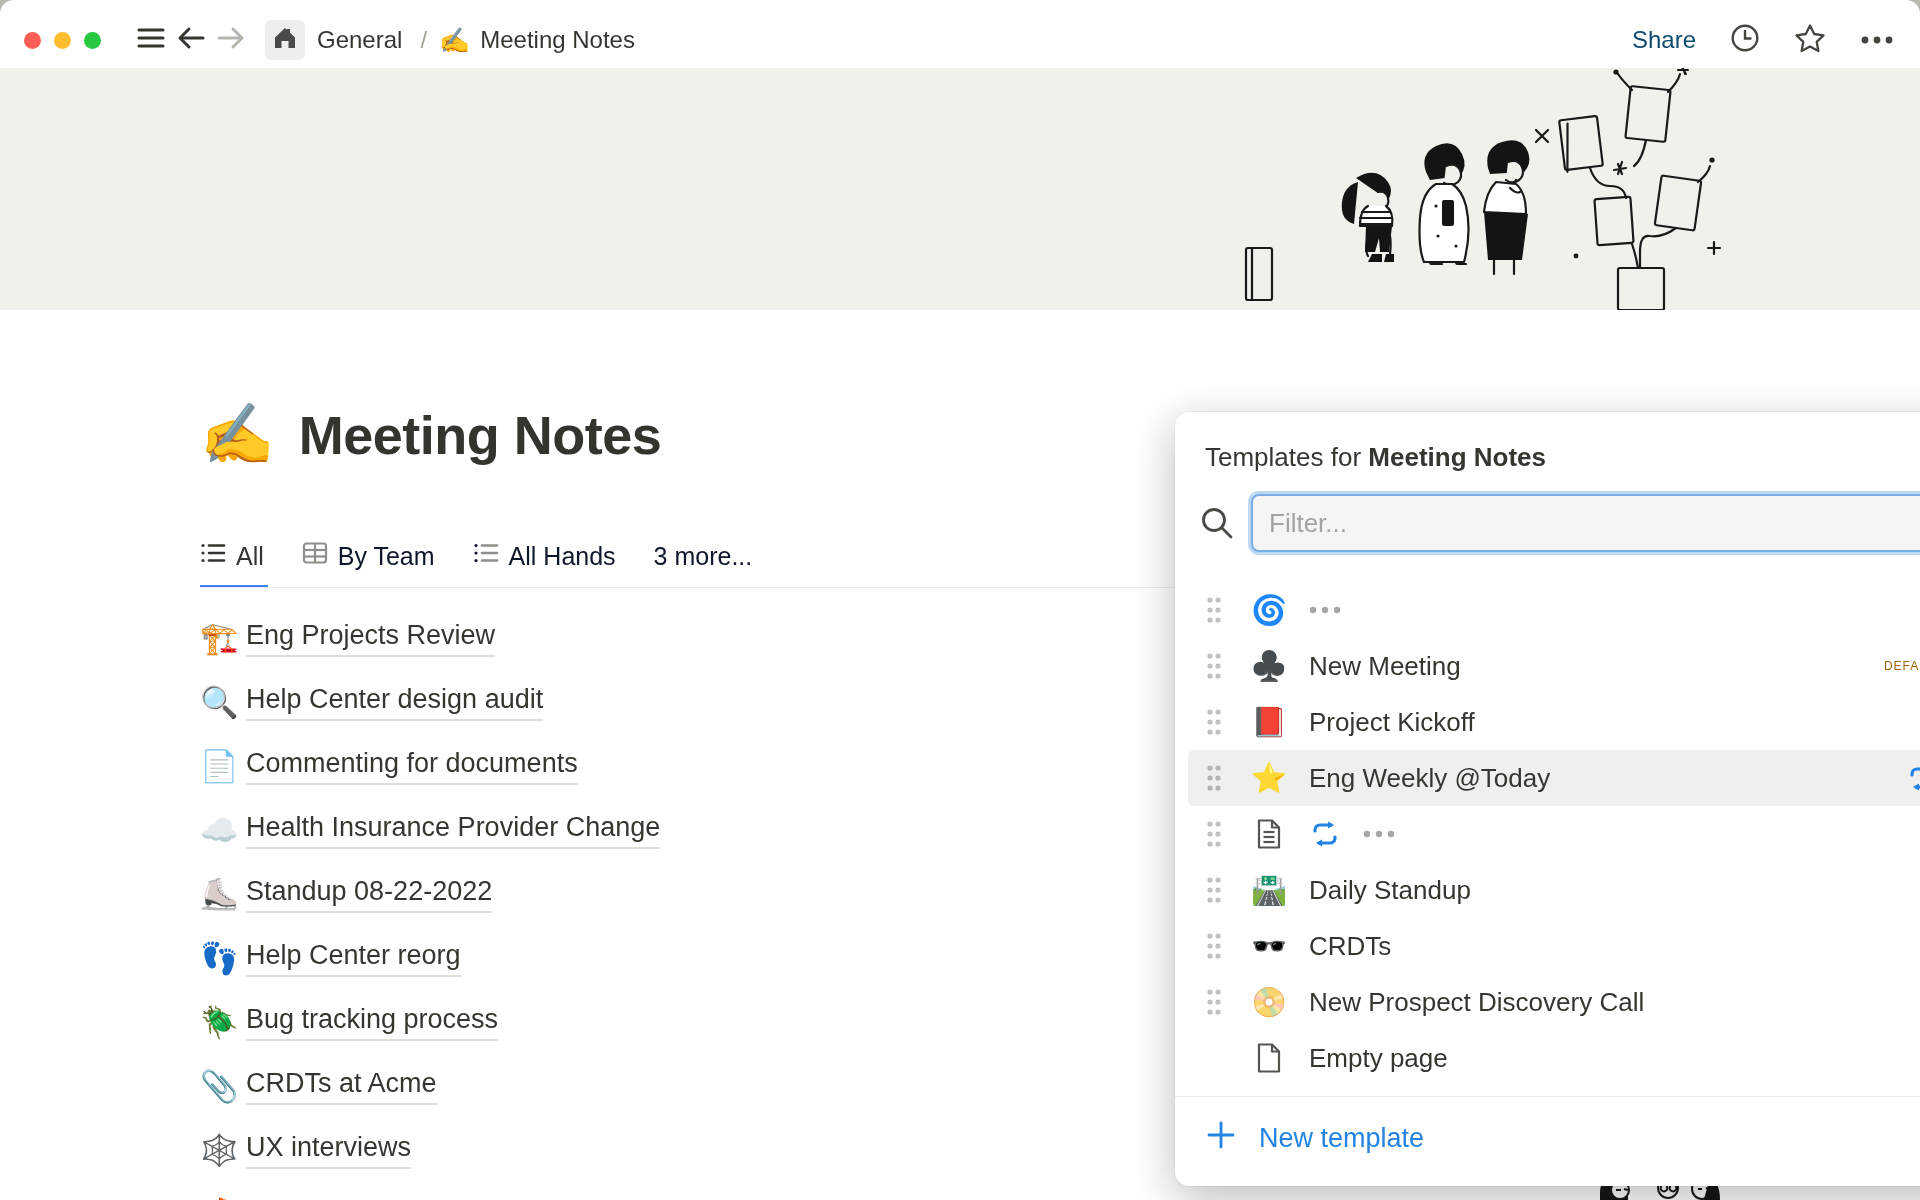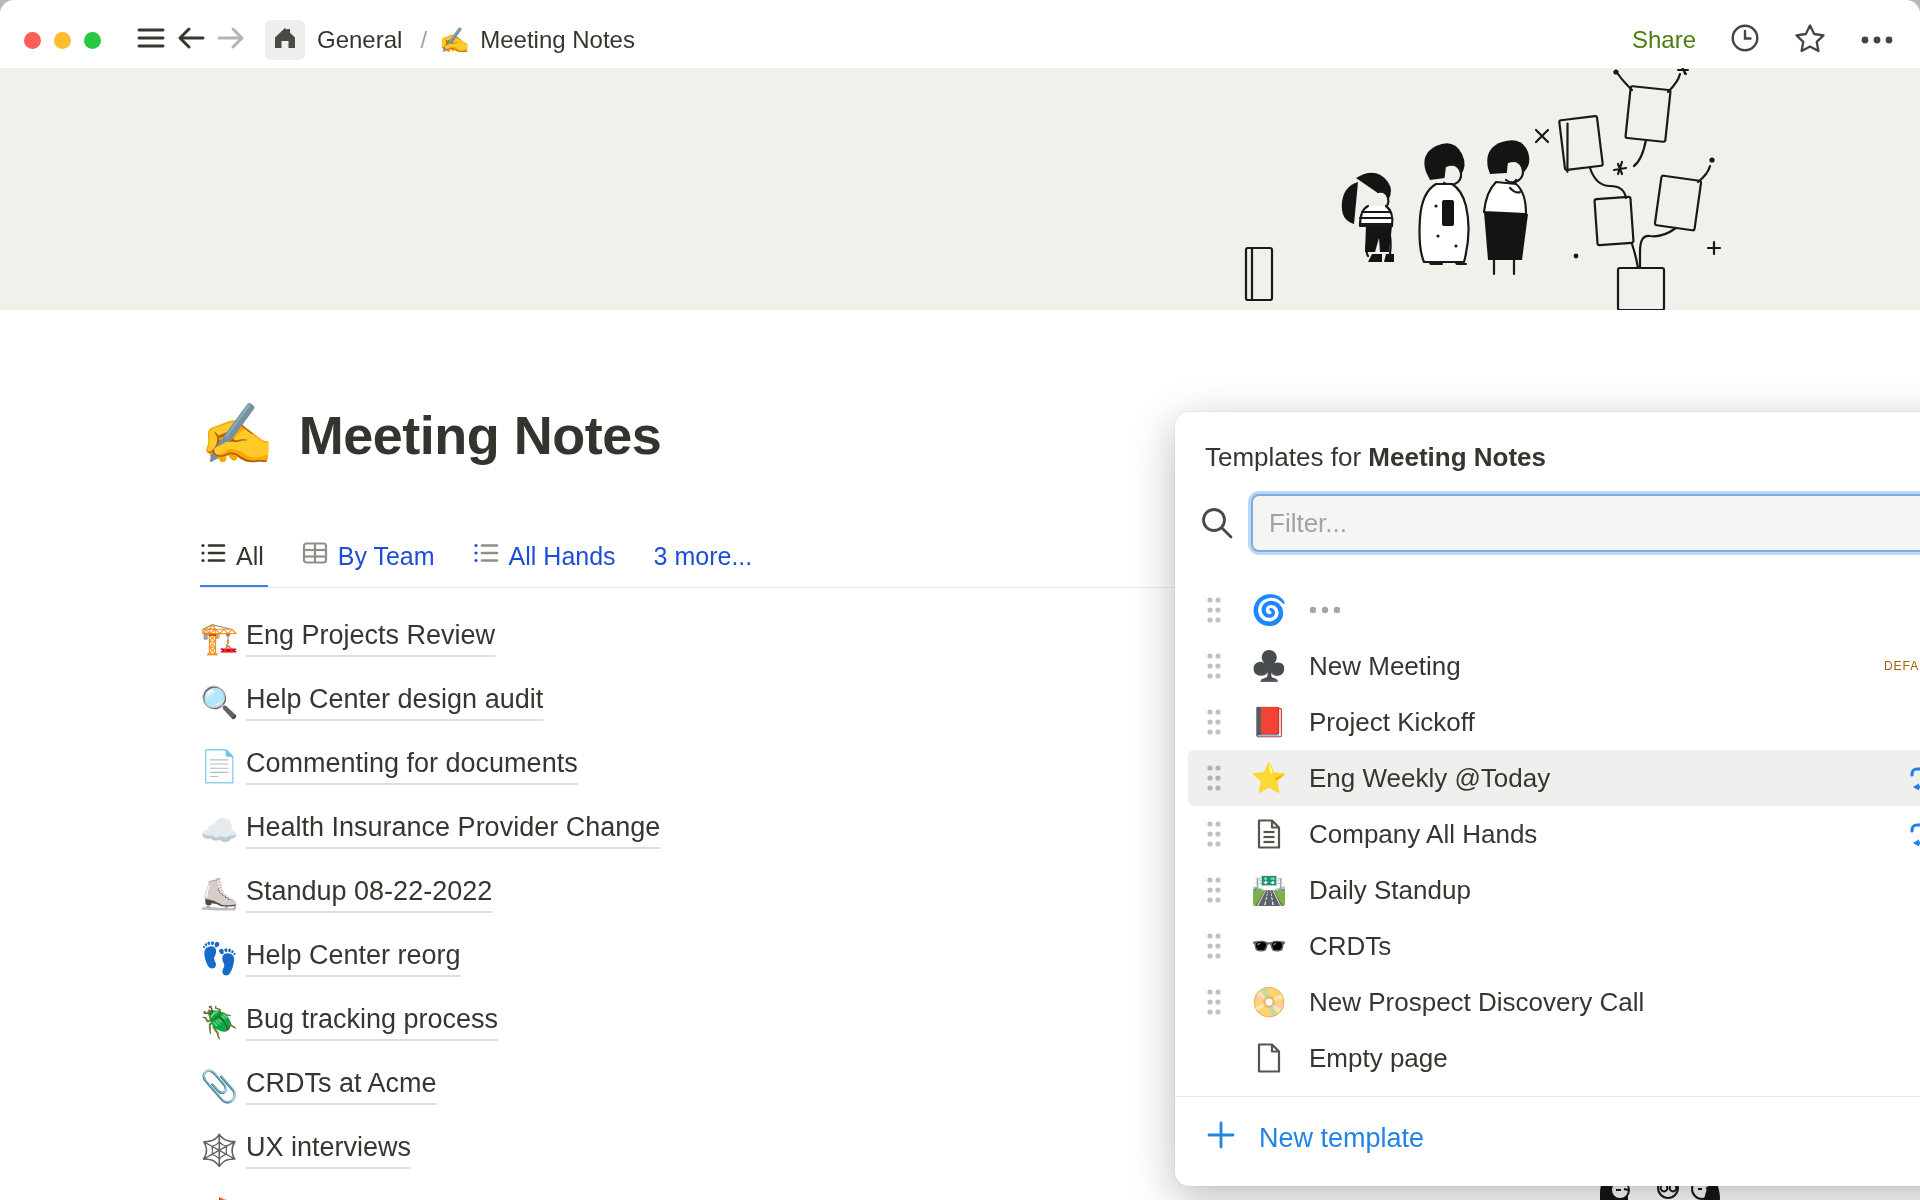--- a/index.html
+++ b/index.html
@@ -11,34 +11,34 @@
   .traffic { display:flex; gap:13px; margin-right:30px; }
   .traffic span { width:17px; height:17px; border-radius:50%; display:block; }
   .t-close{ background:#ff5f57; } .t-min{ background:#febc2e; } .t-zoom{ background:#28c840; }
   .tb-btn { display:flex; align-items:center; justify-content:center; width:40px; height:40px; border-radius:6px; flex:0 0 auto; }
   .home-chip { background:#efeeec; margin:0 6px 0 14px; }
   .crumb { display:flex; align-items:center; font-size:24px; color:#37352f; }
   .crumb .root { padding:2px 6px; border-radius:4px; }
   .crumb .sep { color:#a5a29c; margin:0 12px; }
   .crumb .emoji { font-size:25px; margin-right:10px; }
   .tb-spacer { flex:1; }
-  .share { font-size:24px; color:#4d7c0f; margin-right:34px; }
+  .share { font-size:24px; color:#0c4a6e; margin-right:34px; }
   .tb-icons { display:flex; align-items:center; gap:34px; }
 
   
   .cover { position:absolute; top:56px; left:0; right:0; height:254px; background:#f1f0ea; overflow:hidden; }
   .cover svg { position:absolute; right:170px; bottom:0; }
 
   
   .page-title { position:absolute; left:200px; top:404px; display:flex; align-items:center; gap:24px; }
   .page-title .emoji { font-size:60px; line-height:1; }
   .page-title h1 { font-size:54px; font-weight:700; letter-spacing:-0.5px; color:#34332e; }
 
   .tabs { position:absolute; left:200px; top:533px; display:flex; align-items:flex-end; gap:34px; height:55px; }
-  .tab { display:flex; align-items:center; gap:10px; font-size:25px; font-weight:500; color:#1d4ed8; padding:0 4px 14px 0; border-bottom:3px solid transparent; }
+  .tab { display:flex; align-items:center; gap:10px; font-size:25px; font-weight:500; color:#0f172a; padding:0 4px 14px 0; border-bottom:3px solid transparent; }
   .tab svg { stroke:#8f8e89; }
   .tab.active { color:#34332e; border-bottom:3px solid #3b82f6; }
   .tab.active svg { stroke:#34332e; }
   .tabs-divider { position:absolute; left:200px; top:587px; width:1540px; height:1px; background:#ecebe8; }
 
   .doc-list { position:absolute; left:200px; top:606px; width:960px; }
   .doc-row { height:64px; display:flex; align-items:center; }
   .doc-row .emoji { width:46px; font-size:31px; line-height:1; flex:0 0 auto; }
   .doc-row .doc-title { font-size:27px; font-weight:500; color:#37352f; padding-bottom:4px; border-bottom:2px solid #dfded9; }
 
@@ -465,21 +465,20 @@
           </span>
         <span class="tpl-icon">
             <svg width="30" height="32" viewBox="0 0 30 32" fill="none" stroke="#55544f" stroke-width="2.2" stroke-linejoin="round">
               <path d="M5 2.5 H18 L25 9.5 V29.5 H5 Z"></path>
               <path d="M18 2.5 V9.5 H25"></path>
               <line x1="9.5" y1="14" x2="20.5" y2="14"></line>
               <line x1="9.5" y1="19" x2="20.5" y2="19"></line>
               <line x1="9.5" y1="24" x2="20.5" y2="24"></line>
             </svg>
           </span>
-        <span class="tpl-label">Company All Hands</span>
         <span class="tpl-repeat">
             <svg width="32" height="32" viewBox="0 0 32 32" fill="none" stroke="#2383e2" stroke-width="3.2" stroke-linecap="round">
               <path d="M6 13 v-1 a5 5 0 0 1 5 -5 h11"></path>
               <path d="M19 3.5 L25 7 L19 10.5" fill="#2383e2" stroke="none"></path>
               <path d="M26 19 v1 a5 5 0 0 1 -5 5 H10"></path>
               <path d="M13 21.5 L7 25 L13 28.5" fill="#2383e2" stroke="none"></path>
             </svg>
           </span>
         <span class="tpl-menu">
             <svg width="32" height="8" viewBox="0 0 32 8">

